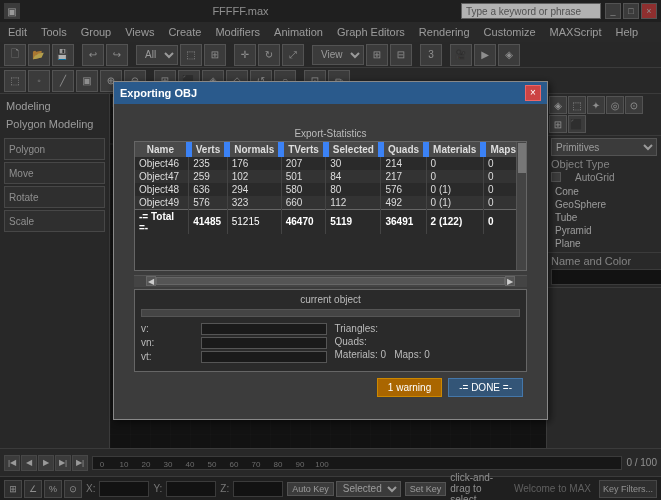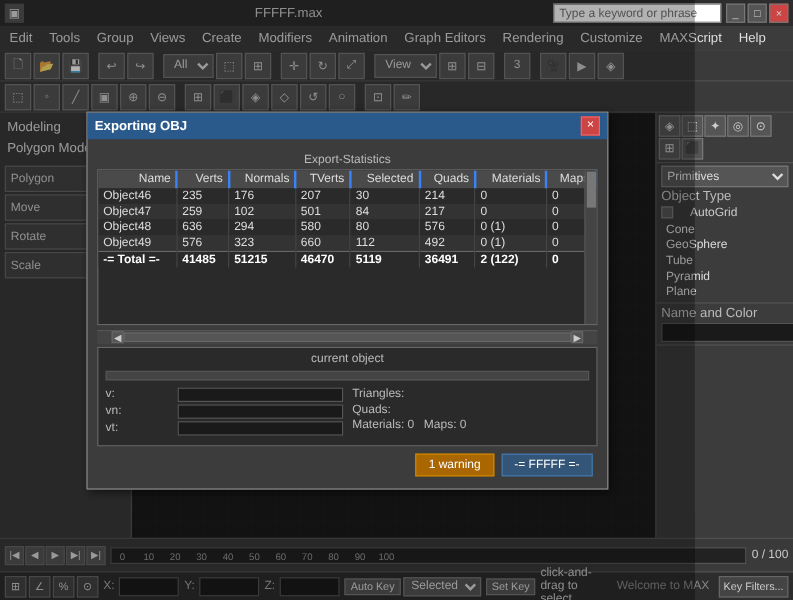--- a/index.html
+++ b/index.html
@@ -172,21 +172,21 @@
       padding: 1px 4px;
       font-size: 10px;
       color: #ddd;
       cursor: pointer;
     }
 
     
     #dialog-overlay {
       position: fixed;
       top: 0; left: 0;
-      width: 579px; height: 500px;
+      width: 661px; height: 500px;
       background: rgba(0,0,0,0.3);
       display: flex;
       align-items: center;
       justify-content: center;
       z-index: 100;
     }
     #export-dialog {
       width: 435px;
       background: #3c3c3c;
       border: 1px solid #888;
@@ -208,21 +208,21 @@
     .dialog-close-btn {
       width: 16px; height: 16px;
       background: #c44;
       border: 1px solid #e66;
       color: #fff;
       font-size: 10px;
       display: flex; align-items: center; justify-content: center;
       cursor: pointer;
     }
     .dialog-body {
-      padding: 8px;
+      padding: 20px;
     }
     .section-header {
       text-align: center;
       font-size: 10px;
       color: #bbb;
       margin: 4px 0 2px 0;
     }
     
     #stats-table-container {
       border: 1px solid #666;
@@ -236,23 +236,23 @@
       width: 100%;
       border-collapse: collapse;
       font-size: 10px;
     }
     #stats-table thead tr {
       background: #4a4a4a;
     }
     #stats-table thead th {
       padding: 2px 4px;
       color: #ddd;
-      border-right: 2px solid #3b82f6;
-      font-weight: normal;
-      text-align: right;
+      border-right: 6px solid #3b82f6;
+      font-weight: bold;
+      text-align: center;
     }
     #stats-table tbody tr {
       background: #2a2a2a;
     }
     #stats-table tbody tr:nth-child(even) {
       background: #333;
     }
     #stats-table tbody td {
       padding: 1px 4px;
       color: #ddd;
@@ -709,21 +709,21 @@
                 <td>323</td>
                 <td>660</td>
                 <td>112</td>
                 <td>492</td>
                 <td>0 (1)</td>
                 <td>0</td>
               </tr>
               <tr>
                 <td style="font-weight: bold; color: rgb(255, 255, 255); border-top: 1px solid rgb(102, 102, 102);">-= Total =-</td>
                 <td style="font-weight: bold; color: rgb(255, 255, 255); border-top: 1px solid rgb(102, 102, 102);">41485</td>
-                <td style="font-weight: bold; color: rgb(255, 255, 255); border-top: 1px solid rgb(102, 102, 102);">51215</td>
+                <td style="font-weight: normal; color: rgb(255, 255, 255); border-top: 1px solid rgb(102, 102, 102);">51215</td>
                 <td style="font-weight: bold; color: rgb(255, 255, 255); border-top: 1px solid rgb(102, 102, 102);">46470</td>
                 <td style="font-weight: bold; color: rgb(255, 255, 255); border-top: 1px solid rgb(102, 102, 102);">5119</td>
                 <td style="font-weight: bold; color: rgb(255, 255, 255); border-top: 1px solid rgb(102, 102, 102);">36491</td>
                 <td style="font-weight: bold; color: rgb(255, 255, 255); border-top: 1px solid rgb(102, 102, 102);">2 (122)</td>
                 <td style="font-weight: bold; color: rgb(255, 255, 255); border-top: 1px solid rgb(102, 102, 102);">0</td>
               </tr>
             </tbody>
         </table>
         <div class="scrollbar-v">
           <div class="scrollbar-thumb"></div>
@@ -766,21 +766,21 @@
             <div style="display:flex; gap:8px;">
               <span style="font-size:10px; color:#bbb;">Materials: 0</span>
               <span style="font-size:10px; color:#bbb;">Maps: 0</span>
             </div>
           </div>
         </div>
       </div>
 
       <div class="dialog-footer">
         <button class="footer-btn warning-btn">1 warning</button>
-        <button class="footer-btn done-btn">-= FFFFF =-</button>
+        <button class="footer-btn done-btn">-= DONE =-</button>
       </div>
     </div>
   </div>
 </div>
 
 <div id="timeline-area">
   <div class="timeline-controls">
     <div class="t-btn">|◀</div>
     <div class="t-btn">◀</div>
     <div class="t-btn">▶</div>

